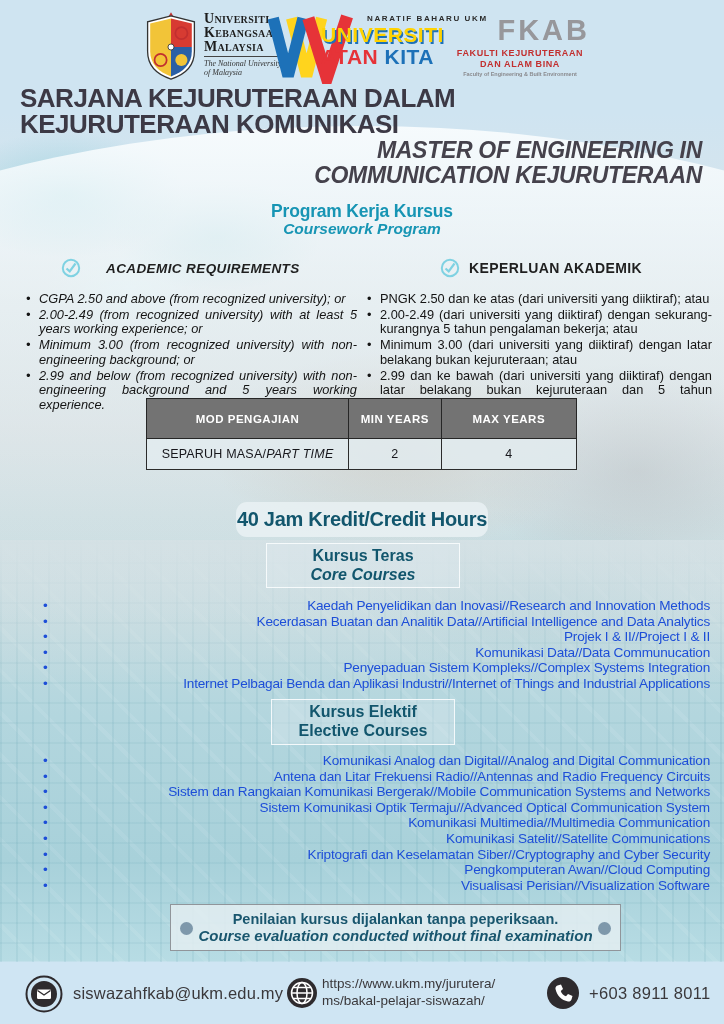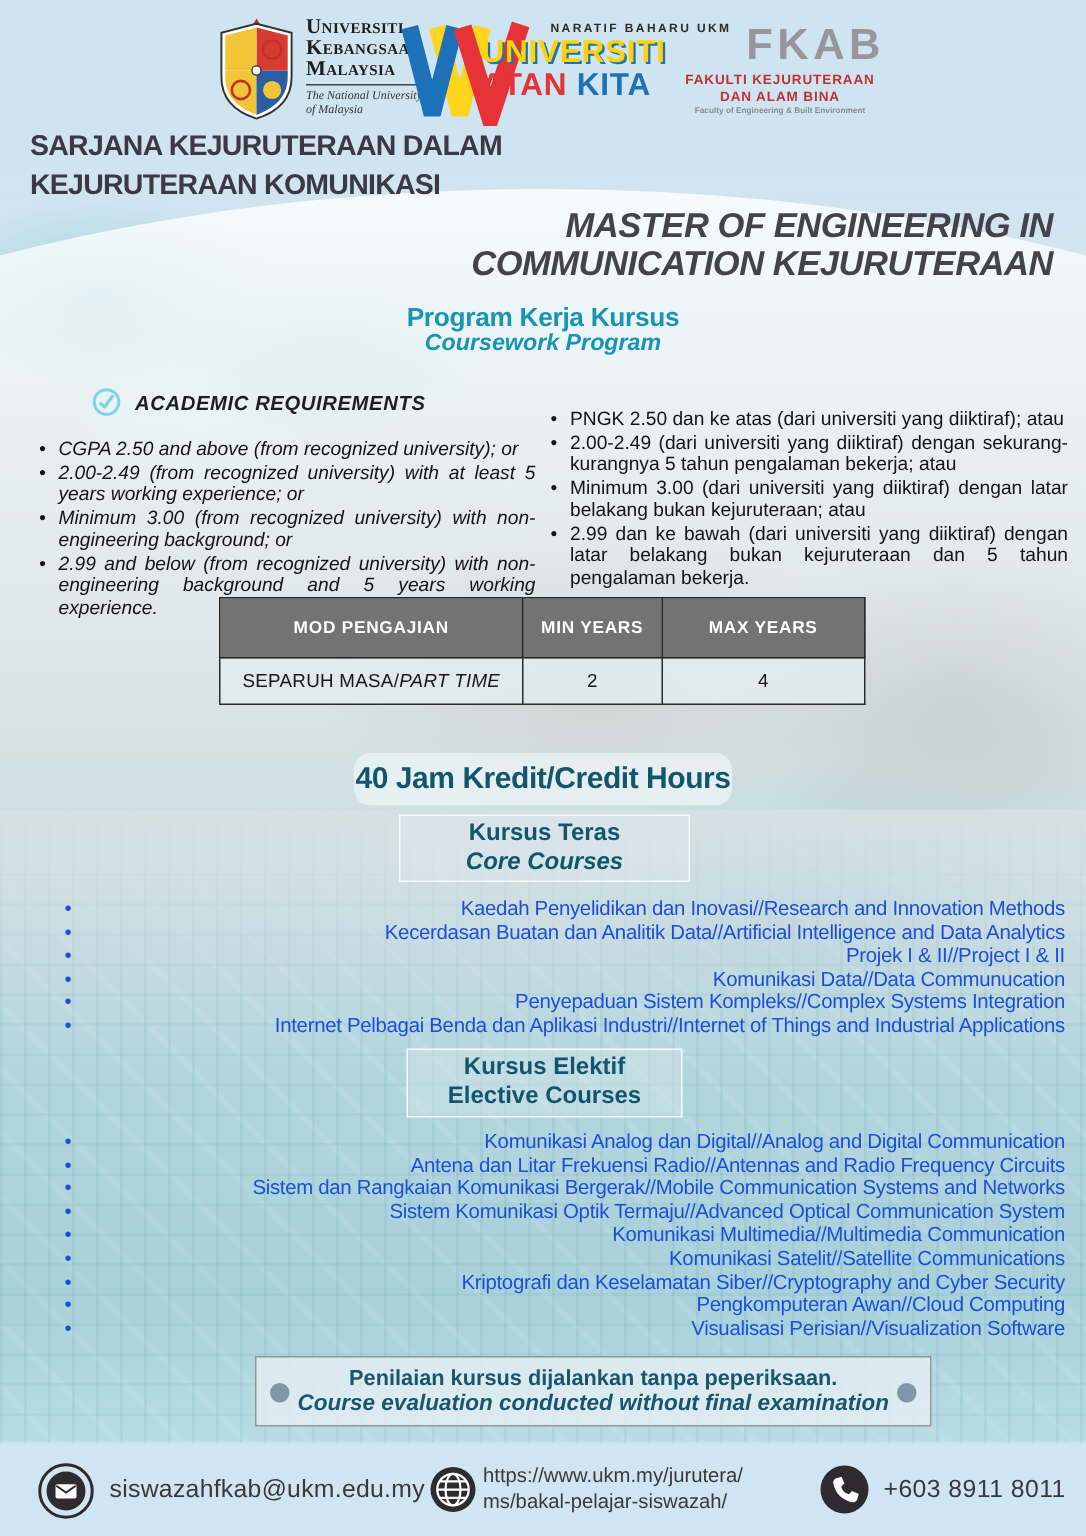--- a/index.html
+++ b/index.html
@@ -41,31 +41,31 @@
   .naratif { font-size:8px; font-weight:800; letter-spacing:1.6px; color:#2b2b2b;padding-left:46px; }
   .wl1 { font-size:21px; line-height:21px; font-weight:800; letter-spacing:.5px; color:#ffd200; text-shadow:1.5px 1.5px 0 #1d71b8; margin-top:1px; }
   .wl2 { font-size:21px; line-height:21px; font-weight:800; letter-spacing:.5px; margin-top:1px; }
   .wl2 .red { color:#e63338; } .wl2 .blue { color:#1d71b8; }
   .fkab-logo { position:absolute; left:305px; top:6px; width:140px; text-align:center; }
   .fkab-acronym { font-size:29px; line-height:29px; font-weight:800; letter-spacing:3px; color:#97979b;text-align:right; }
   .fkab-red { font-size:9px; line-height:10.5px; font-weight:800; letter-spacing:.6px; color:#c22f2f; margin-top:3px;text-align:center; }
   .fkab-en { font-size:5.5px; line-height:7px; font-weight:700; color:#8a8a8e; margin-top:2px; }
 
   
-  .title-my { position:absolute; left:20px; top:85px; font-size:19px; line-height:26px; font-weight:800; letter-spacing:-0.5px; color:#3c3945; }
+  .title-my { position:absolute; left:20px; top:85px; font-size:26px; line-height:26px; font-weight:800; letter-spacing:-0.5px; color:#3c3945; }
   .title-en { position:absolute; right:22px; top:138px; font-size:23px; line-height:25px; font-weight:800; font-style:italic; letter-spacing:-0.3px; color:#45424c; text-align:right; }
   .prog-my { position:absolute; left:0; top:201px; width:724px; text-align:center; font-size:17.5px; font-weight:800; letter-spacing:-0.2px; color:#1795b4; }
   .prog-en { position:absolute; left:0; top:220px; width:724px; text-align:center; font-size:15.5px; font-weight:800; font-style:italic; color:#1795b4; }
 
   
   .req-col { position:absolute; top:258px; }
   .req-col.left { left:25px; width:332px; }
   .req-col.right { left:366px; width:346px; }
   .req-head { display:flex; align-items:center; font-weight:800; color:#1f1f1f; }
-  .req-col.left .req-head { padding-left:36px; font-size:13.5px; font-style:italic; letter-spacing:.4px; }
+  .req-col.left .req-head { padding-left:36px; font-size:13.5px; font-style:italic; letter-spacing:.4px;gap:16px; }
   .req-col.right .req-head { padding-left:74px; font-size:14px; letter-spacing:.4px; }
   .req-head svg { margin-right:9px; flex:0 0 auto; }
   .req-list { margin:14px 0 0 0; padding:0; list-style:none; color:#141414; font-size:12.8px; line-height:14.7px; }
   .req-col.left .req-list { font-style:italic; }
   .req-list li { position:relative; padding-left:14px; text-align:justify; margin-bottom:1px; }
   .req-list li::before { content:"\2022"; position:absolute; left:1px; }
 
   
   .mode-table { position:absolute; left:146px; top:398px; width:431px; border-collapse:collapse; }
   .mode-table th { background:#737373; color:#fff; font-size:11.5px; font-weight:700; letter-spacing:.5px; height:37px; border:1.6px solid #262626; }
@@ -184,20 +184,27 @@
       </div>
       <ul class="req-list">
         <li>CGPA 2.50 and above (from recognized university); or</li>
         <li>2.00-2.49 (from recognized university) with at least 5 years working experience; or</li>
         <li>Minimum 3.00 (from recognized university) with non-engineering background; or</li>
         <li>2.99 and below (from recognized university) with non-engineering background and 5 years working experience.</li>
       </ul>
     </div>
 
     <div class="req-col right">
+      <div class="req-head">
+        <svg width="20" height="20" viewBox="0 0 20 20">
+          <circle cx="10" cy="10" r="8.2" fill="none" stroke="#7fd2e2" stroke-width="2"></circle>
+          <polyline points="5.5,10.5 8.7,13.3 14.5,5.5" fill="none" stroke="#7fd2e2" stroke-width="2.2"></polyline>
+        </svg>
+        <span>KEPERLUAN AKADEMIK</span>
+      </div>
       <ul class="req-list">
         <li>PNGK 2.50 dan ke atas (dari universiti yang diiktiraf); atau</li>
         <li>2.00-2.49 (dari universiti yang diiktiraf) dengan sekurang-kurangnya 5 tahun pengalaman bekerja; atau</li>
         <li>Minimum 3.00 (dari universiti yang diiktiraf) dengan latar belakang bukan kejuruteraan; atau</li>
         <li>2.99 dan ke bawah (dari universiti yang diiktiraf) dengan latar belakang bukan kejuruteraan dan 5 tahun pengalaman bekerja.</li>
       </ul>
     </div>
 
     <table class="mode-table">
       <colgroup>

